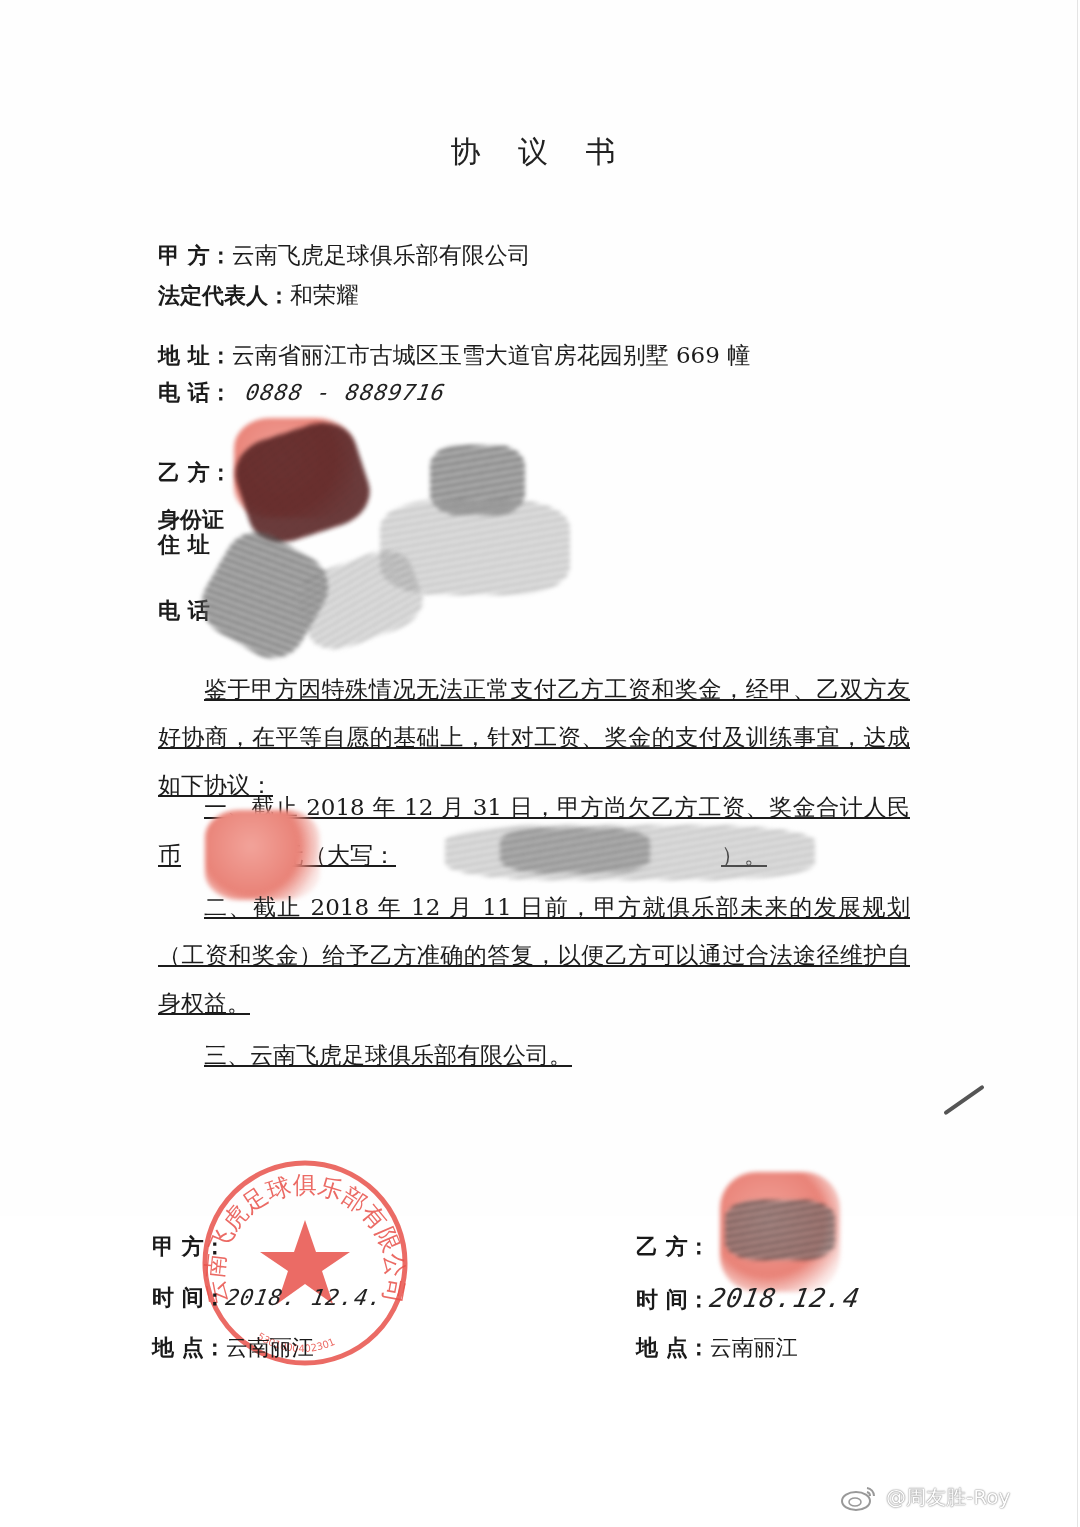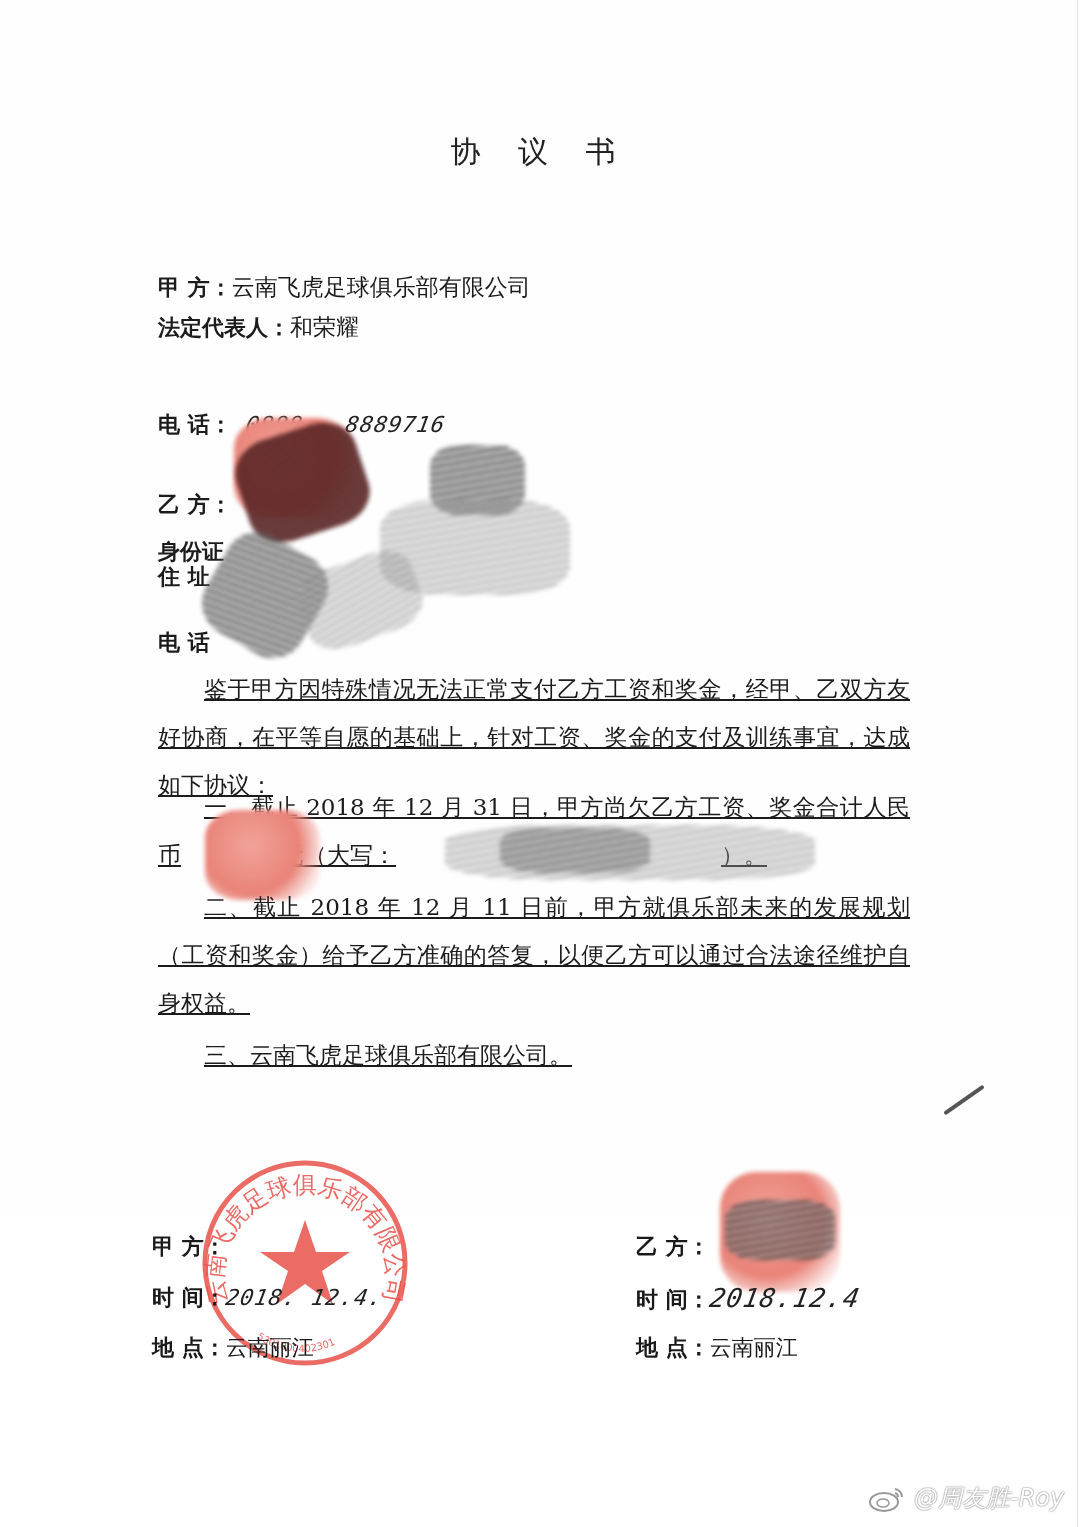--- a/index.html
+++ b/index.html
@@ -6,21 +6,21 @@
     body {
       width: 1080px; height: 1527px; background: #ffffff; position: relative; overflow: hidden;
       font-family: "DejaVu Serif", "Liberation Serif", serif; color: #1a1a1a;
     }
     .page { position: absolute; left: 0; top: 0; width: 1080px; height: 1216px; background: #fefefe; }
     .right-edge { position: absolute; right: 2px; top: 0; width: 1px; height: 1527px; background: #e4e4e4; }
 
     .title { position: absolute; top: 132px; left: 0; width: 1080px; text-align: center;
       font-size: 30px; letter-spacing: 14px; font-weight: normal; color: #222; }
 
-    .line { position: absolute; left: 158px; font-size: 23px; white-space: nowrap; color: #1c1c1c; margin-top: 32px; }
+    .line { position: absolute; left: 158px; font-size: 23px; white-space: nowrap; color: #1c1c1c; }
     .lbl { font-family: "DejaVu Sans", "Liberation Sans", sans-serif; font-weight: bold; font-size: 22px; }
     .hand { font-family: "DejaVu Sans Mono", "Liberation Mono", monospace; font-style: italic;
       font-size: 22px; color: #222; letter-spacing: 1px; transform: skewX(-10deg); display: inline-block; }
 
     .para { position: absolute; left: 158px; width: 752px; font-size: 23px; line-height: 48px;
       text-align: justify; color: #1c1c1c; }
     .indent { text-indent: 46px; text-decoration: underline; }
     u { text-decoration: underline; text-underline-offset: 3px; }
 
     .redact { position: absolute; border-radius: 30%; filter: blur(2px); }
@@ -29,38 +29,41 @@
     .r-gray { background: repeating-linear-gradient(170deg, rgba(60,60,60,0.75) 0 3px, rgba(140,140,140,0.55) 3px 7px); }
     .r-lgray { background: repeating-linear-gradient(170deg, rgba(110,110,110,0.45) 0 3px, rgba(190,190,190,0.35) 3px 7px); }
 
     .stamp { position: absolute; left: 200px; top: 1158px; width: 210px; height: 210px; }
     .stroke-mark { position: absolute; left: 940px; top: 1098px; width: 48px; height: 4px;
       background: #555; transform: rotate(-35deg); border-radius: 2px; }
 
     .sig-block { position: absolute; font-size: 22px; white-space: nowrap; }
     .sig-block .lbl { font-size: 22px; }
 
-    .watermark { position: absolute; left: 868px; top: 1482px; display: flex; align-items: center; gap: 6px;
-      font-family: "DejaVu Sans", "Liberation Sans", sans-serif; font-size: 24px; color: #fff;
-      text-shadow: 0 0 2px #888, 0 0 1px #777; font-style: italic; }
+    .watermark { position: absolute; left: 840px; top: 1482px; display: flex; align-items: center; gap: 6px;
+      font-family: "DejaVu Sans", "Liberation Sans", sans-serif; font-size: 20px; color: #fff;
+      text-shadow: 0 0 2px #888, 0 0 1px #777; }
     .weibo-icon { width: 40px; height: 30px; }
   </style>
 </head>
 <body>
 
 <div class="page">
   <div class="right-edge"></div>
 
   <div class="title">协 议 书</div>
 
   <div class="line" style="top:240px;">
     <span class="lbl">甲  方：</span><span>云南飞虎足球俱乐部有限公司</span>
   </div>
   <div class="line" style="top:280px;">
     <span class="lbl">法定代表人：</span><span>和荣耀</span>
+  </div>
+  <div class="line" style="top:340px;">
+    <span class="lbl">地  址：</span><span>云南省丽江市古城区玉雪大道官房花园别墅 669 幢</span>
   </div>
   <div class="line" style="top:378px;">
     <span class="lbl">电  话：</span>&nbsp;&nbsp;<span class="hand">0888 - 8889716</span>
   </div>
 
   <div class="line" style="top:458px;">
     <span class="lbl">乙  方：</span>
   </div>
   <div class="line" style="top:505px;text-align:right;">
     <span class="lbl">身份证</span>

